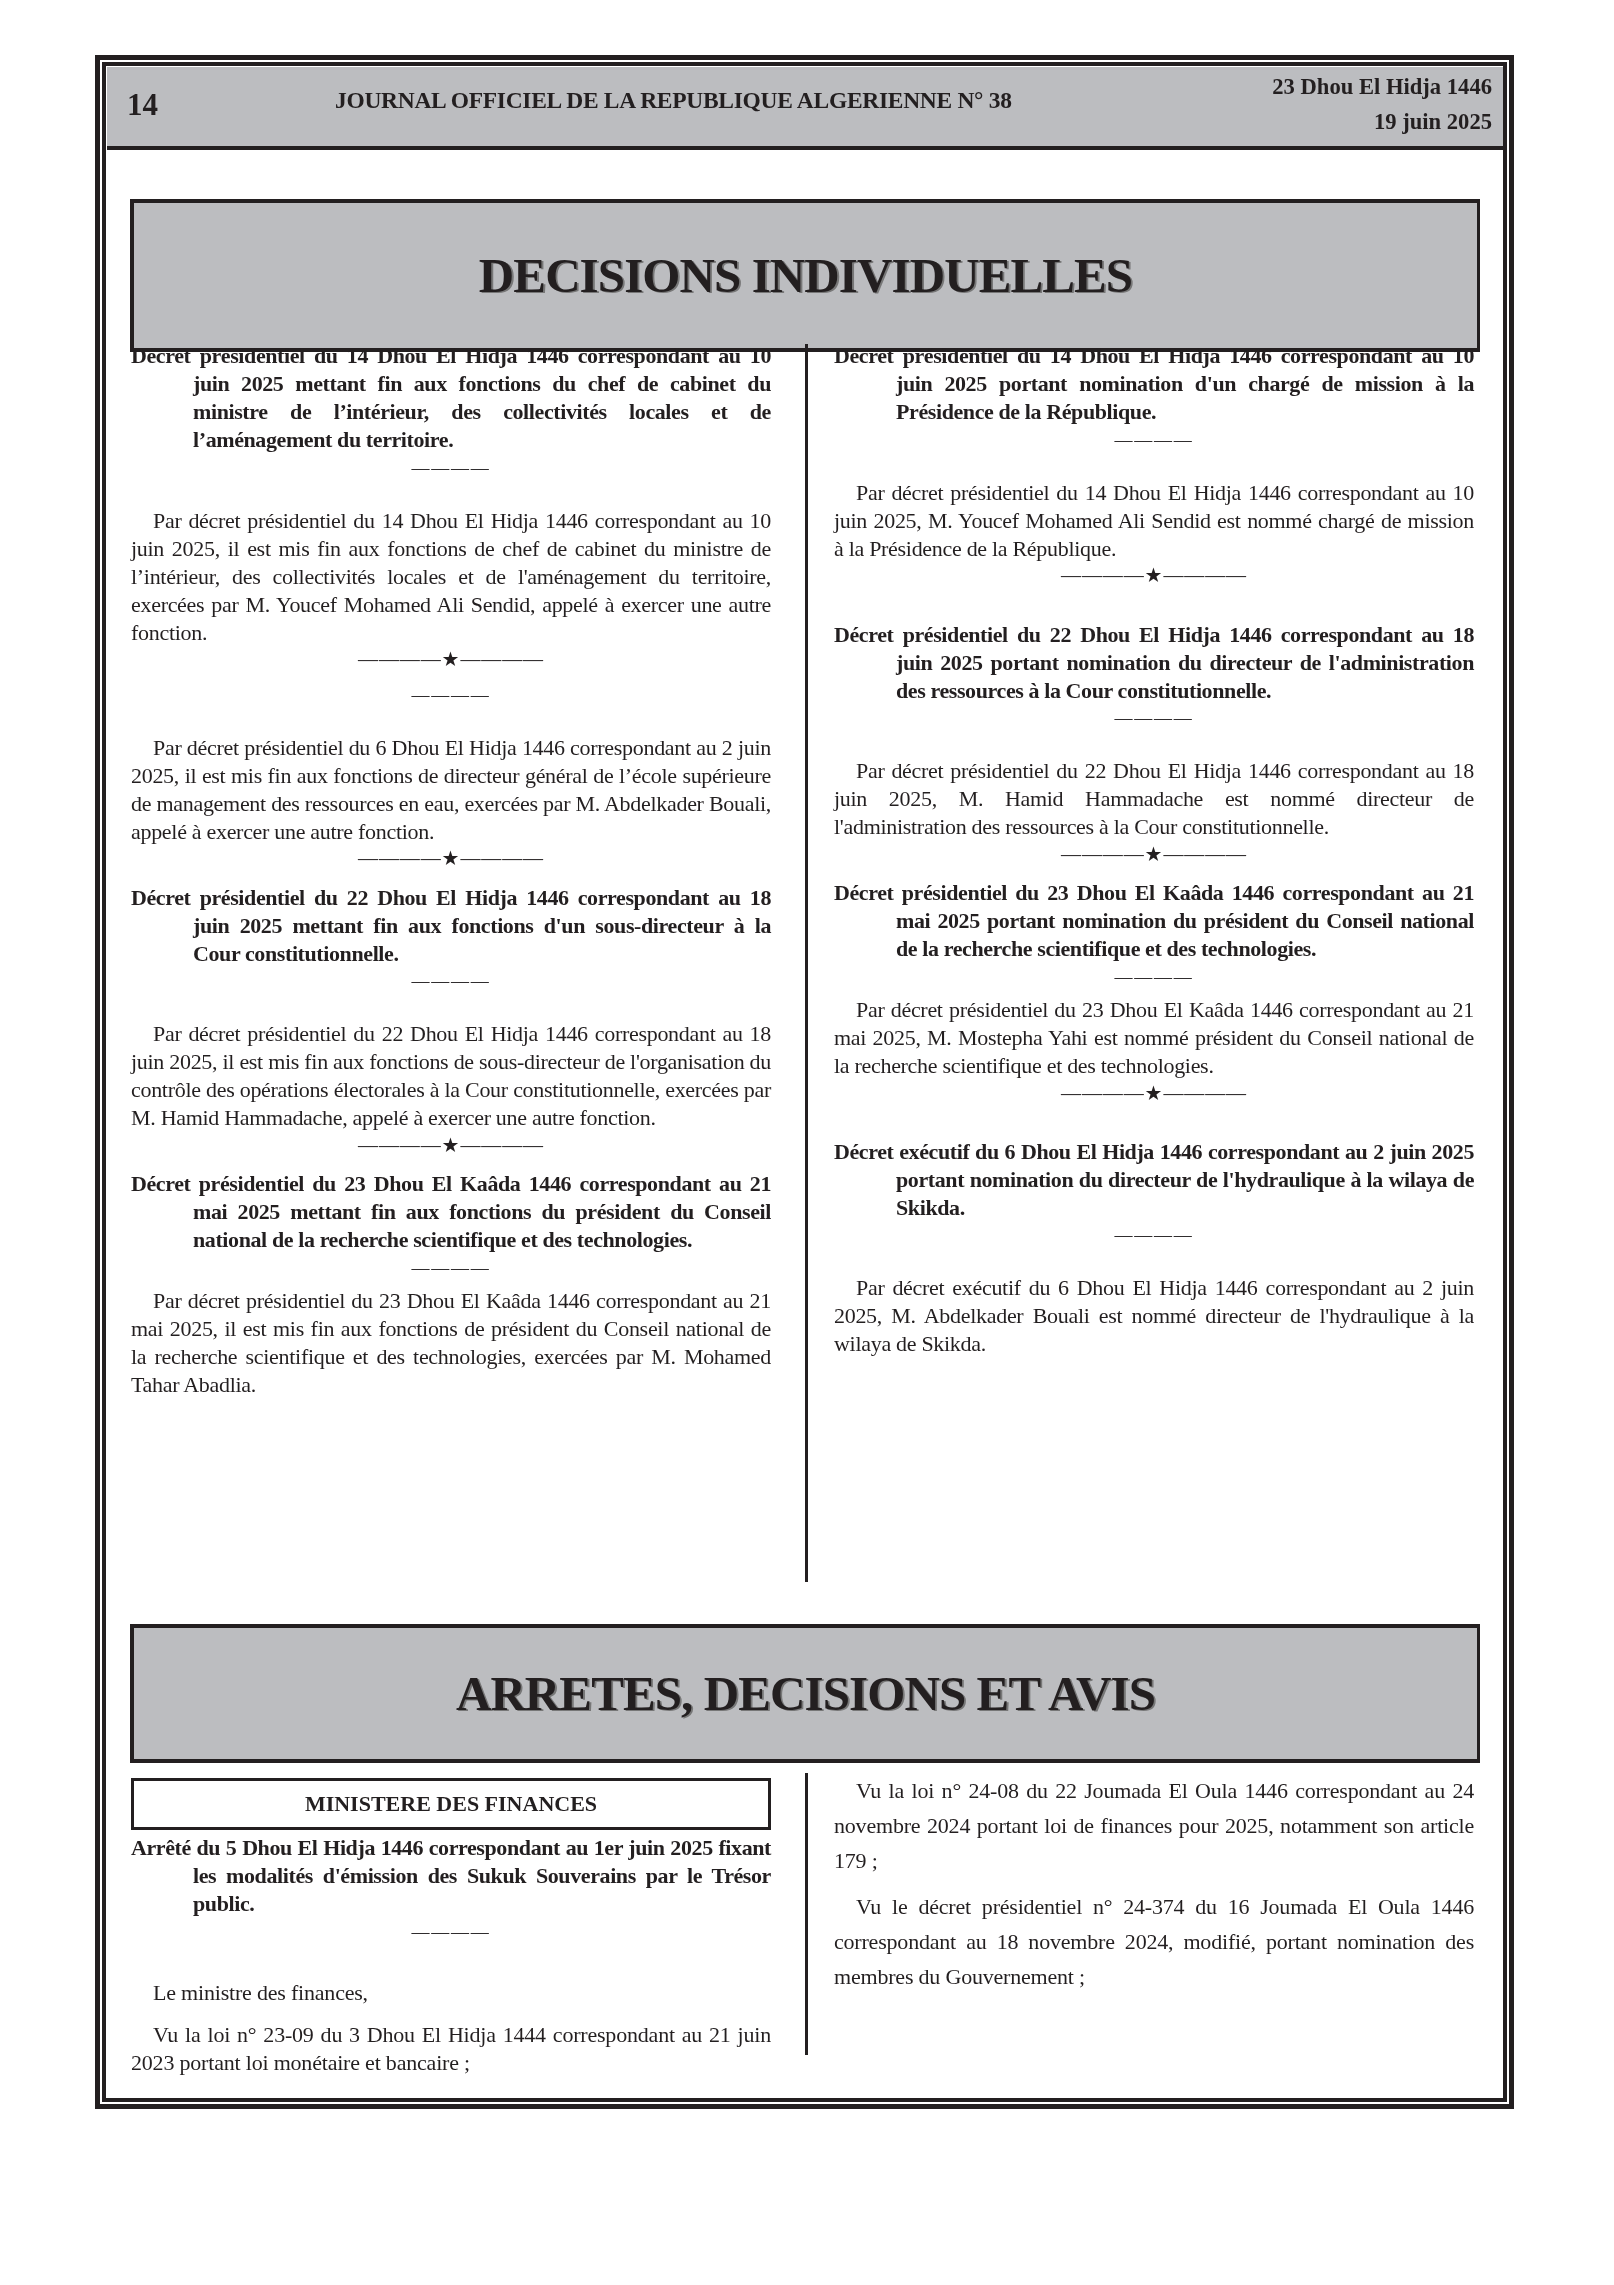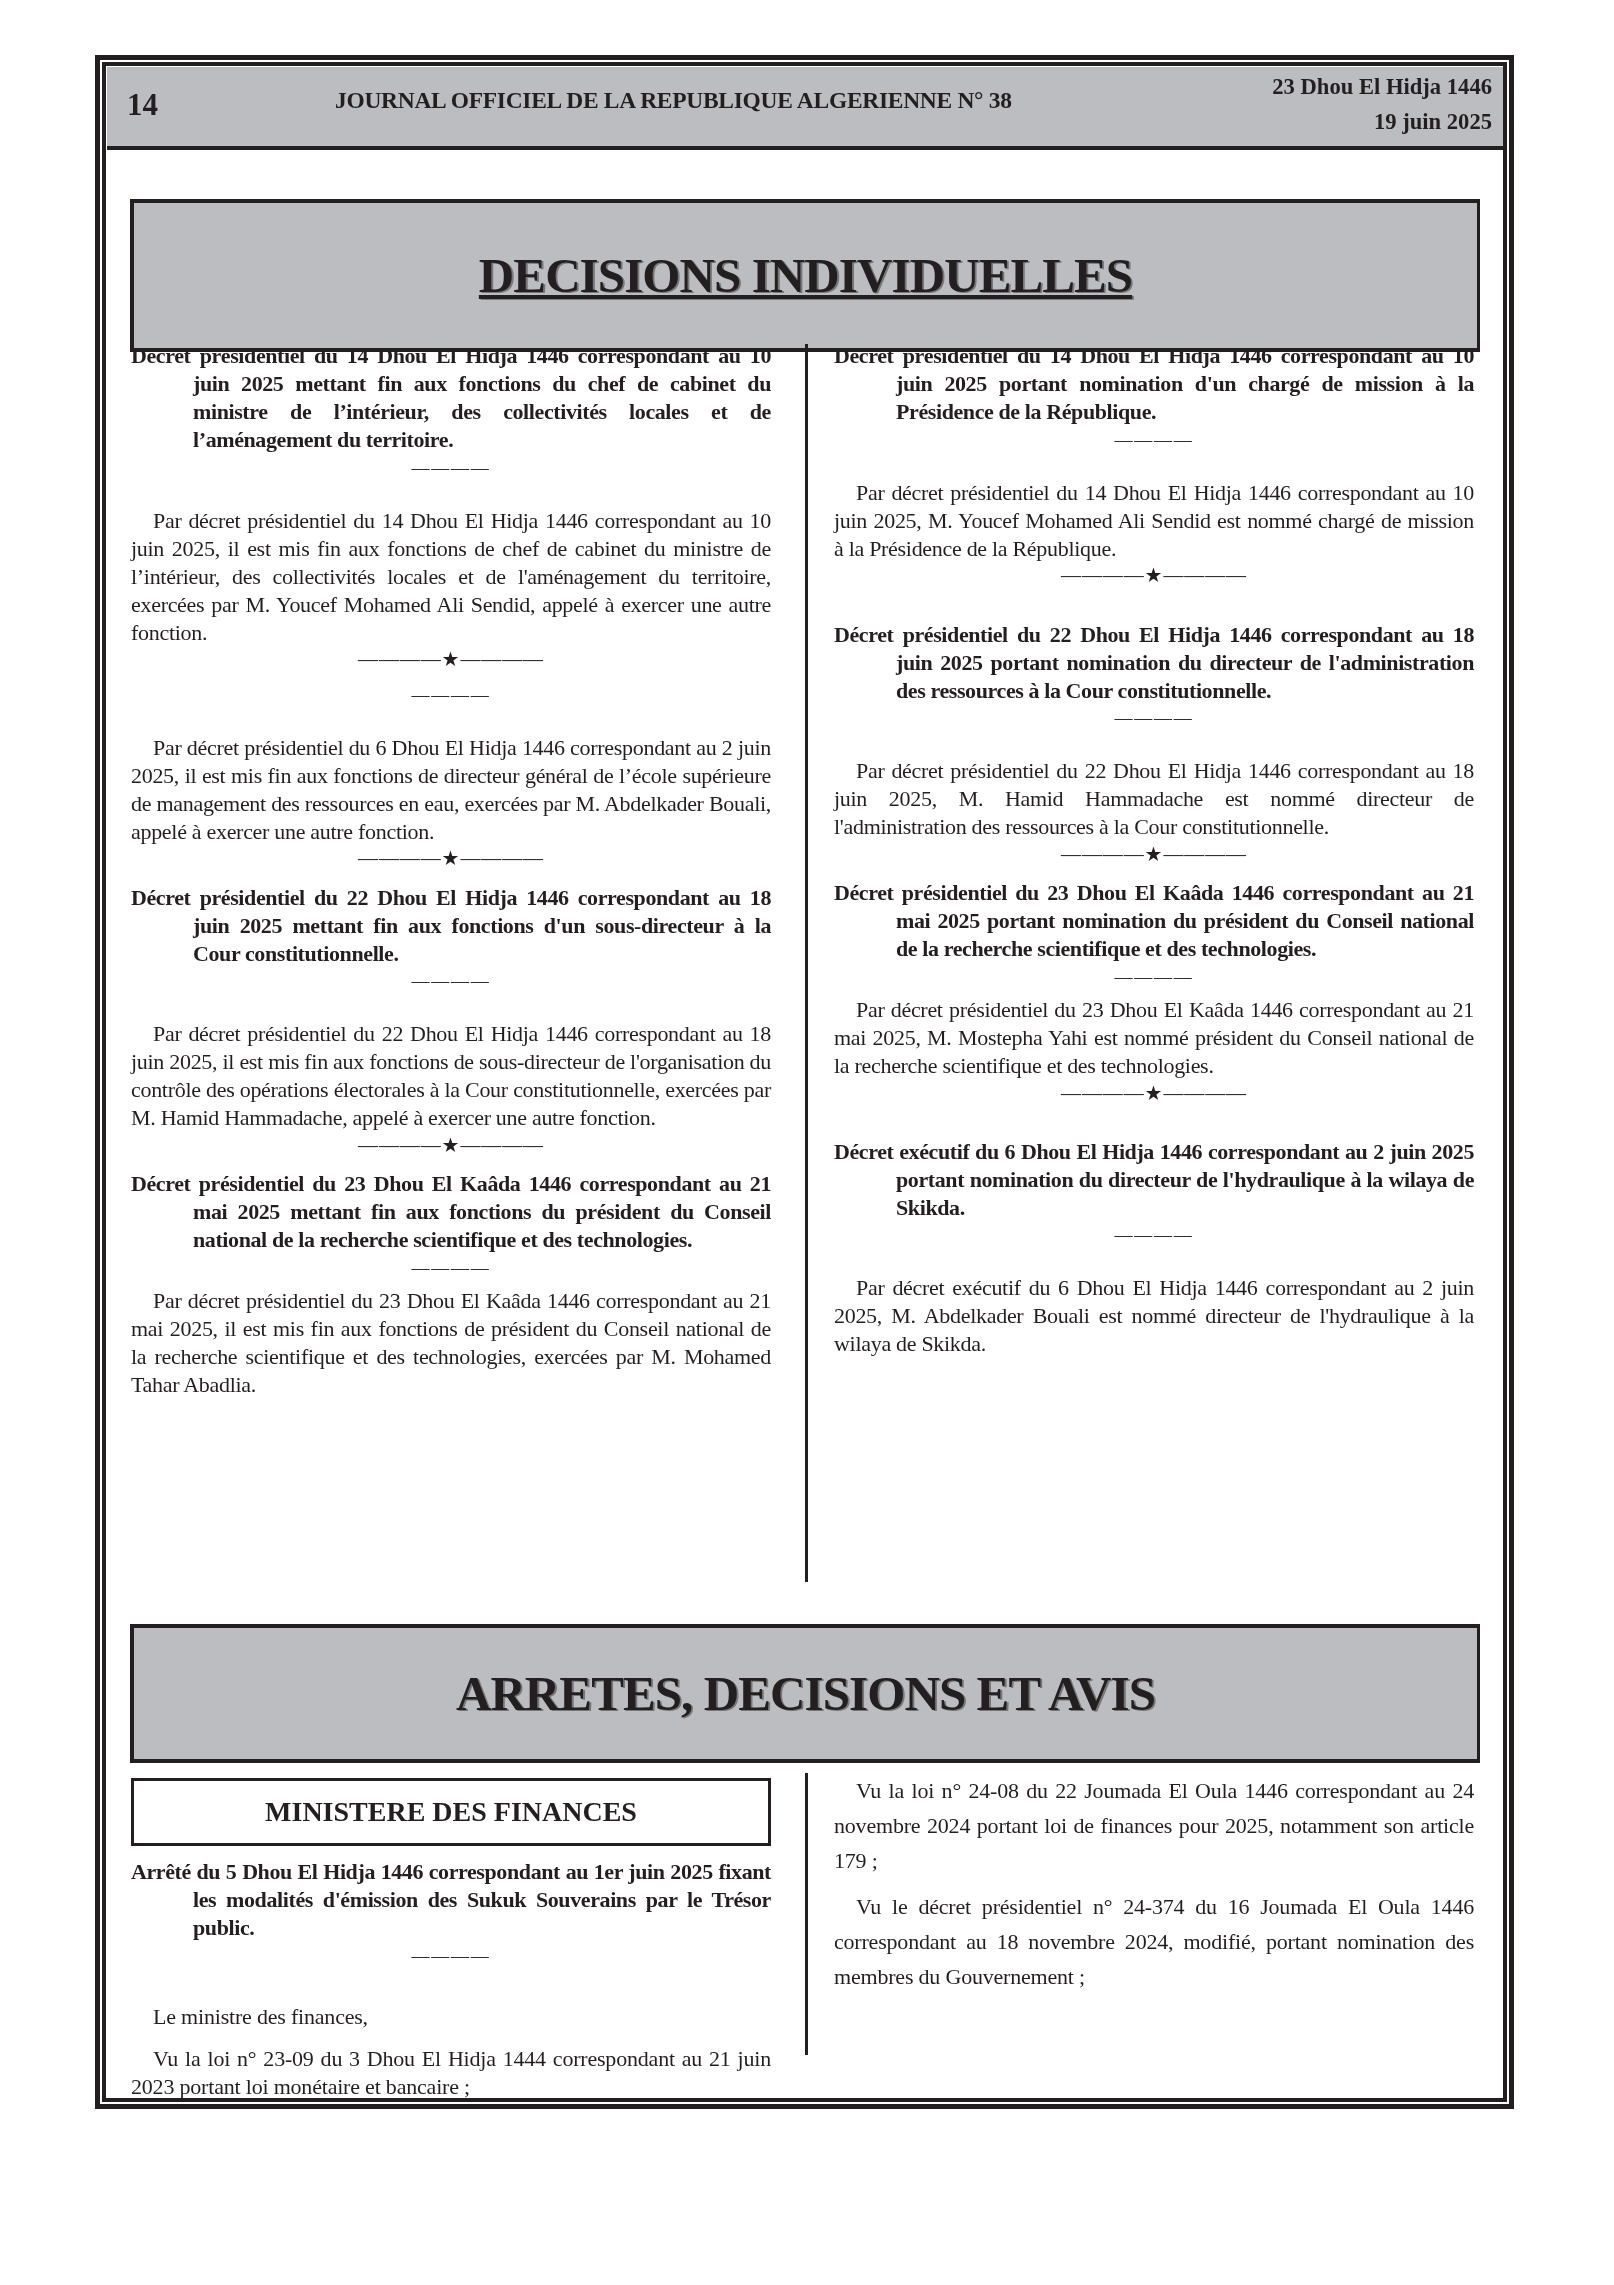--- a/index.html
+++ b/index.html
@@ -6,35 +6,35 @@
   body { width:1615px; height:2285px; position:relative; font-family:"Liberation Serif", "DejaVu Serif", serif; color:#231f20; }
   .outer-frame { position:absolute; left:95px; top:55px; width:1419px; height:2054px; border:5.4px solid #231f20; box-sizing:border-box; }
   .inner-frame { position:absolute; left:102px; top:62px; width:1405px; height:2040px; border:4.5px solid #231f20; box-sizing:border-box; }
   .header-band { position:absolute; left:107px; top:67px; width:1396px; height:83px; background:#bcbdc0; border-bottom:4.5px solid #231f20; box-sizing:border-box; }
   .hdr-page { position:absolute; left:127px; top:87px; font-size:31px; font-weight:bold; }
   .hdr-title { position:absolute; left:335px; top:87px; font-size:23.5px; font-weight:bold; letter-spacing:-0.3px; white-space:nowrap; }
   .hdr-date { position:absolute; right:123px; top:69px; text-align:right; font-size:22.6px; font-weight:bold; line-height:35px; }
 
   .section-band { position:absolute; left:130px; width:1350px; background:#bcbdc0; border:4.5px solid #231f20; border-right-width:3.6px; box-sizing:border-box; display:flex; align-items:center; justify-content:center; }
   .section-band span { font-size:49px; font-weight:bold; letter-spacing:-0.9px; text-shadow:1.8px 0.9px 0 #777; }
-  #band1 { top:199px; height:153px;text-decoration:underline; }
+  #band1 { top:199px; height:153px; }
   #band2 { top:1624px; height:139px; }
 
   .col { position:absolute; width:640px; font-size:22px; line-height:28px; }
   .col-left { left:131px; }
   .col-right { left:834px; }
   .col-divider { position:absolute; left:805px; width:2.7px; background:#231f20; }
 
   .decree-title { font-weight:bold; text-align:justify; padding-left:62px; text-indent:-62px; letter-spacing:-0.4px; margin:0; }
   .sep { text-align:center; font-size:18px; letter-spacing:1.8px; margin:3.6px 0 9px 0; line-height:20px; }
   .sep-star { text-align:center; font-size:20px; letter-spacing:0.9px; margin:1.8px 0 12.7px 0; line-height:23.5px; }
   .body-p { text-align:justify; text-indent:22px; margin:0; letter-spacing:-0.3px; }
   .gap { height:20px; }
 
-  .ministry-box { border:3.6px solid #231f20; height:68px; display:flex; align-items:center; justify-content:center; font-weight:bold; font-size:28px; box-sizing:border-box; margin-bottom:12px; }
+  .ministry-box { border:3.6px solid #231f20; height:52px; display:flex; align-items:center; justify-content:center; font-weight:bold; font-size:22px; box-sizing:border-box; margin-bottom:4px; }
   .vu-p { text-align:justify; text-indent:22px; margin:4px 0 11px 0; line-height:35px; letter-spacing:-0.2px; }
 </style>
 </head>
 <body>
 
 <div class="outer-frame"></div>
 <div class="inner-frame"></div>
 
 <div class="header-band"></div>
 <div class="hdr-page">14</div>

